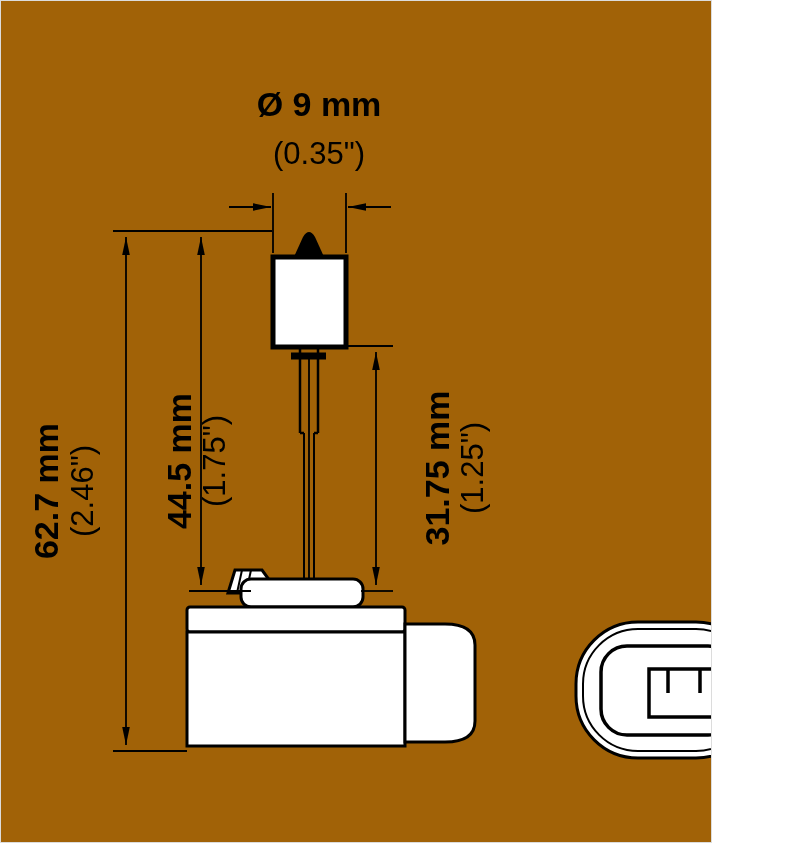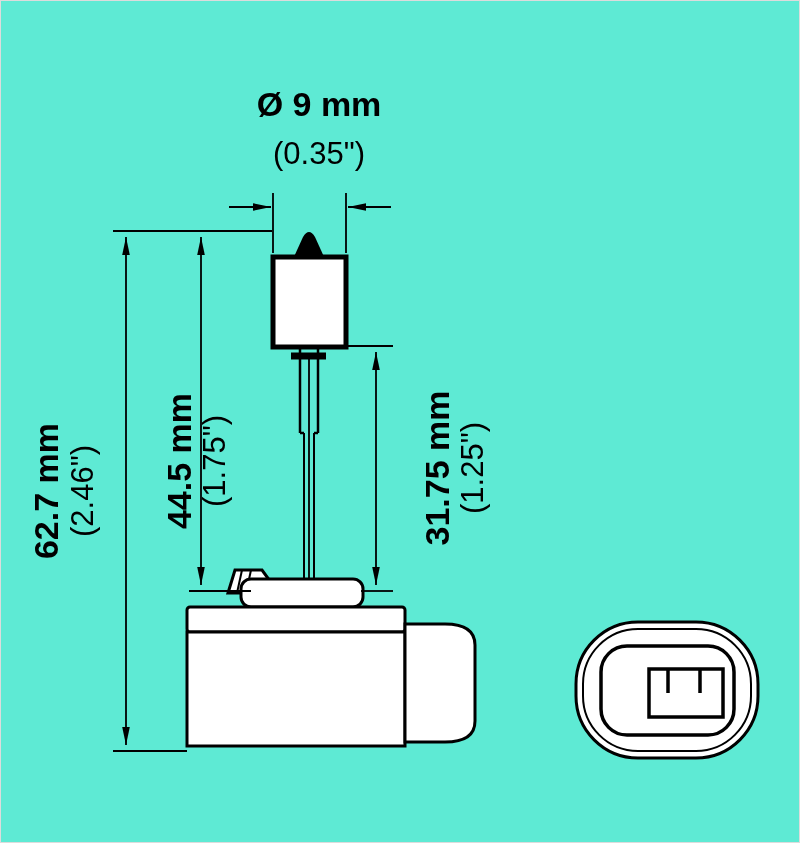--- a/index.html
+++ b/index.html
@@ -2,24 +2,24 @@
 <html><head>
 <meta charset="utf-8">
 <style>
   html, body {
     margin: 0;
     padding: 0;
     background: #ffffff;
   }
   .canvas {
     position: relative;
-    width: 800px;
+    width: 712px;
     height: 843px;
     box-sizing: border-box;
-    background: #5eead4;
+    background: #a16207;
     border: 1px solid #dcdcdc;
     font-family: "Liberation Sans", sans-serif;
     overflow: hidden;
   }
   svg {
     display: block;
   }
   svg text {
     fill: #000000;
     font-family: "Liberation Sans", sans-serif;

